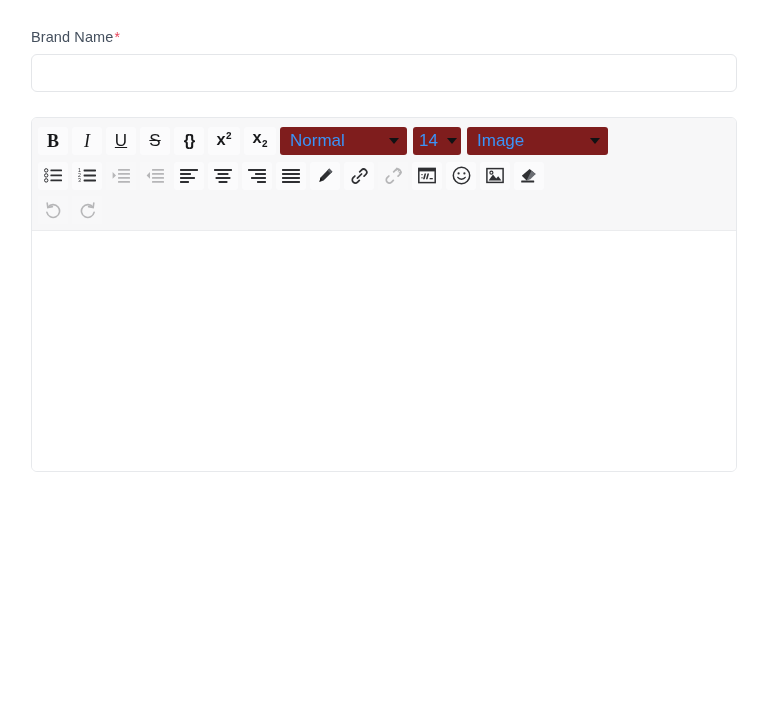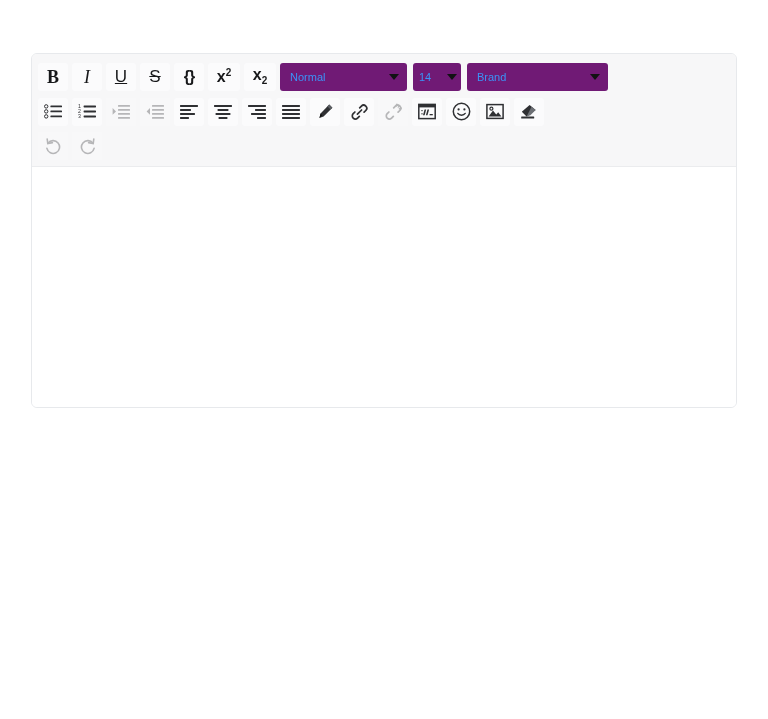--- a/index.html
+++ b/index.html
@@ -100,42 +100,42 @@
     line-height: 1;
     color: #17181a;
     font-family: "Liberation Serif", serif;
   }
   .tb-txt.bold   { font-weight: bold; font-size: 18px; }
   .tb-txt.italic { font-style: italic; font-size: 18px; }
   .tb-txt.under  { text-decoration: underline; font-size: 17px; font-family: "Liberation Sans", sans-serif; }
   .tb-txt.strike { text-decoration: line-through; font-size: 17px; font-family: "Liberation Sans", sans-serif; }
   .tb-txt.code   { font-size: 16px; font-family: "Liberation Sans", sans-serif; font-weight: bold; letter-spacing: -1px;}
   .tb-txt.sup, .tb-txt.sub {
-    font-family: Liberation Sans, sans-serif;
+    font-family: Liberation Mono, monospace;
     font-weight: bold;
     font-size: 16px;
   }
   .tb-txt.sup sup { font-size: 10px; font-weight: bold; }
   .tb-txt.sub sub { font-size: 10px; font-weight: bold; }
 
   
   .tb-select {
     height: 28px;
-    background: #701a75;
+    background: #7f1d1d;
     border: none;
     border-radius: 3px;
     display: flex;
     align-items: center;
     justify-content: space-between;
     padding: 0 8px 0 10px;
     margin-right: 6px;
     cursor: pointer;
     box-sizing: border-box;
     color: #3b93f7;
-    font-size: 11px;
+    font-size: 17px;
   }
   .tb-select.header-sel { width: 127px; }
   .tb-select.size-sel   { width: 48px; padding: 0 4px 0 6px; align-items: center; }
   .tb-select.font-sel   { width: 141px; }
   .sel-caret {
     width: 0; height: 0;
     border-left: 5px solid transparent;
     border-right: 5px solid transparent;
     border-top: 6px solid #111214;
     margin-left: 6px;
@@ -163,20 +163,26 @@
     cursor: pointer;
     box-sizing: border-box;
   }
   .plus-icon { display: block; }
 </style>
 </head>
 <body>
 
 <div class="page">
 
+  <div>
+    <div class="field-label">
+      <span>Brand Name</span><span class="req-star">*</span>
+    </div>
+    <input class="text-input" type="text" value="" placeholder="" style="">
+  </div>
 
   <div class="spacer-1"></div>
 
   <div>
 
     <div class="editor">
 
       <div class="toolbar">
 
         <div class="tb-row">
@@ -206,21 +212,21 @@
             <span class="sel-label">Normal</span>
             <span class="sel-caret"></span>
           </div>
 
           <div class="tb-select size-sel">
             <span class="sel-label">14</span>
             <span class="sel-caret" style="margin-left:2px;"></span>
           </div>
 
           <div class="tb-select font-sel">
-            <span class="sel-label">Brand</span>
+            <span class="sel-label">Image</span>
             <span class="sel-caret"></span>
           </div>
         </div>
 
         <div class="tb-row">
 
           <button class="tb-btn">
             <span>
               <svg width="19" height="15" viewBox="0 0 19 15">
                 <g fill="#2f3033">

